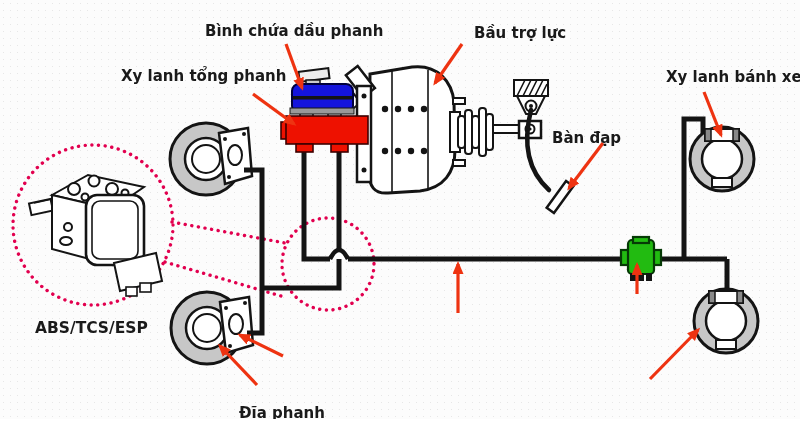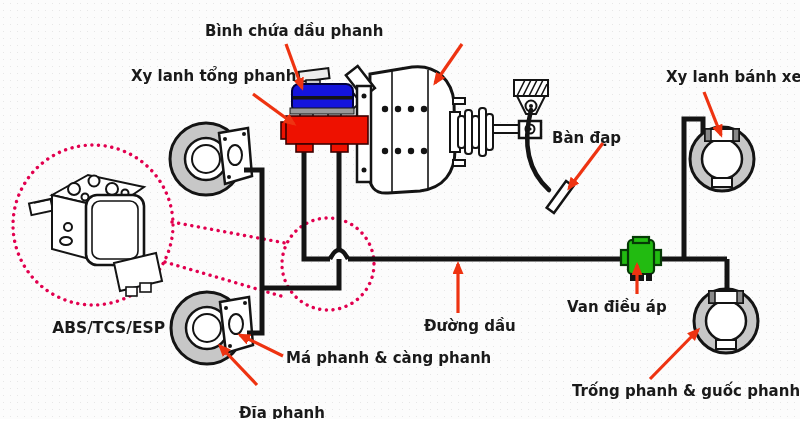--- a/index.html
+++ b/index.html
@@ -8,21 +8,21 @@
     background-color:var(--background,#fcfcfc);
     background-image:radial-gradient(#e7e7e7 0.9px, transparent 1px);
     background-size:7px 7px;
     font-family:"DejaVu Sans","Liberation Sans",sans-serif;
   }
   .stage svg{position:absolute;left:0;top:0;}
   .lbl{
     position:absolute;white-space:nowrap;font-weight:bold;font-size:15px;
     color:var(--label-black,#1a1a1a);letter-spacing:0;
   }
-  .lbl.center{text-align:right;white-space:normal;line-height:1.15;font-size:15.5px;}
+  .lbl.center{text-align:left;white-space:normal;line-height:1.15;font-size:15.5px;}
   .pipe{stroke:var(--line-black,#141414);stroke-width:5;fill:none;}
   .hop{fill:#ffffff;stroke:var(--line-black,#141414);stroke-width:4.5;}
   .art{fill:#ffffff;stroke:var(--line-black,#141414);stroke-width:2;}
   .art3{fill:#ffffff;stroke:var(--line-black,#141414);stroke-width:3;}
   .thin{stroke:var(--line-black,#141414);stroke-width:1.6;fill:none;}
   .ink{fill:var(--line-black,#141414);stroke:none;}
   .graypart{fill:var(--part-gray,#c7c7c7);stroke:var(--line-black,#141414);stroke-width:3;}
   .c-blue{fill:var(--reservoir-blue,#1414dc);stroke:#00003c;stroke-width:2;}
   .c-red{fill:var(--cylinder-red,#ee1100);stroke:#3c0000;stroke-width:1.6;}
   .c-green{fill:var(--valve-green,#22bb11);stroke:#063a06;stroke-width:2.2;}
@@ -194,25 +194,22 @@
     <path class="arrow" marker-end="url(#arr)" d="M603,143 L569,188"></path>
     <path class="arrow" marker-end="url(#arr)" d="M637,294 L637,265"></path>
     <path class="arrow" marker-end="url(#arr)" d="M458,313 L458,264"></path>
     <path class="arrow" marker-end="url(#arr)" d="M283,356 L240,335"></path>
     <path class="arrow" marker-end="url(#arr)" d="M257,385 L220,346"></path>
     <path class="arrow" marker-end="url(#arr)" d="M650,379 L698,330"></path>
   </g>
 </svg>
 
 <div class="lbl" style="left:205px;top:22px">Bình chứa dầu phanh</div>
-<div class="lbl" style="left:131px;top:67px">Xy lanh tổng phanh</div>
+<div class="lbl" style="left:474px;top:24px">Bầu trợ lực</div>
+<div class="lbl" style="left:121px;top:67px">Xy lanh tổng phanh</div>
 <div class="lbl" style="left:666px;top:68px">Xy lanh bánh xe</div>
 <div class="lbl" style="left:552px;top:129px">Bàn đạp</div>
-<div class="lbl" style="left:567px;top:298px">Van điều áp</div>
-<div class="lbl" style="left:424px;top:317px">Đường dầu</div>
-<div class="lbl" style="left:286px;top:349px">Má phanh &amp; càng phanh</div>
 <div class="lbl" style="left:239px;top:404px">Đĩa phanh</div>
-<div class="lbl" style="left:572px;top:382px">Trống phanh &amp; guốc phanh</div>
 <div class="lbl center" style="left:35px;top:320px;width:130px">
   <div>ABS/TCS/ESP</div>
 </div>
 
 </div>
 
 </body></html>

